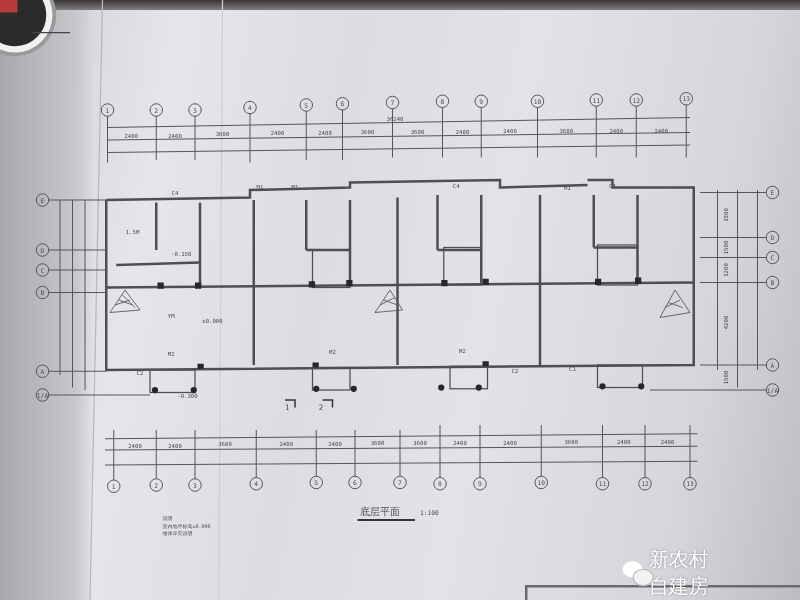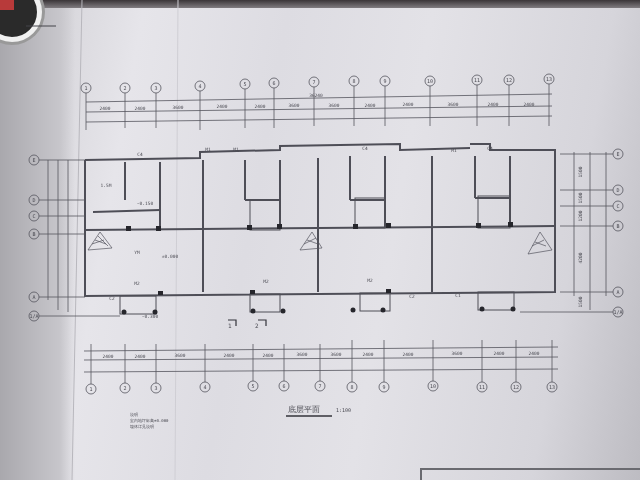--- a/index.html
+++ b/index.html
@@ -322,13 +322,20 @@
 
     <g class="t" font-size="4">
       <text x="130" y="416">说明</text>
       <text x="130" y="422">室内地坪标高±0.000</text>
       <text x="130" y="428">墙体详见说明</text>
     </g>
   </svg>
 
   <div class="title-block"></div>
 
+  <div class="watermark">
+    <div class="wm-icon">
+      <div class="b1"></div>
+        <div class="b2"></div>
+    </div>
+    <span>新农村自建房</span>
+  </div>
 </div>
 
 </body></html>

